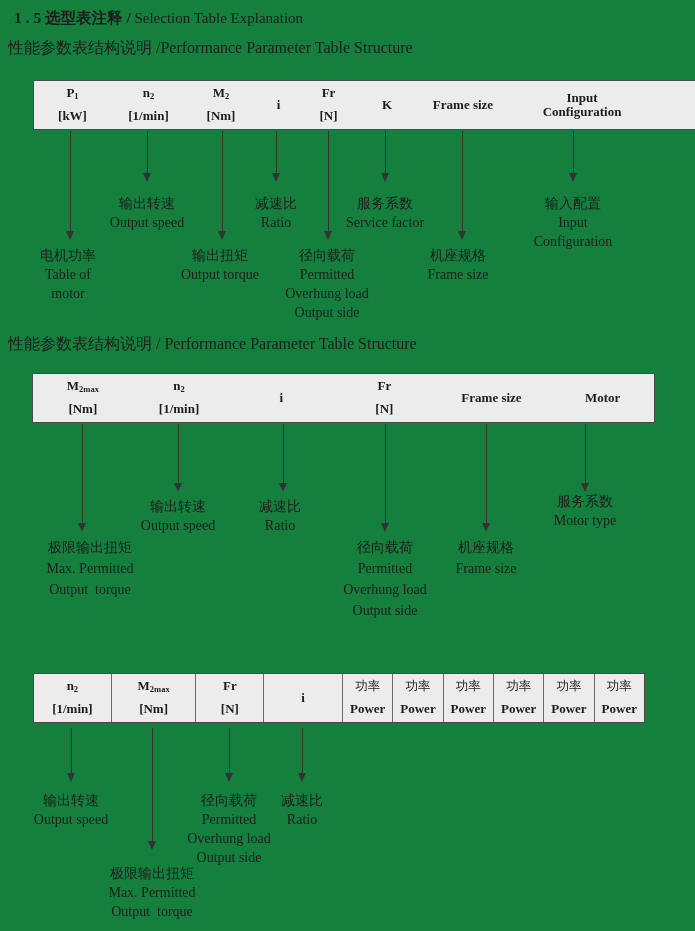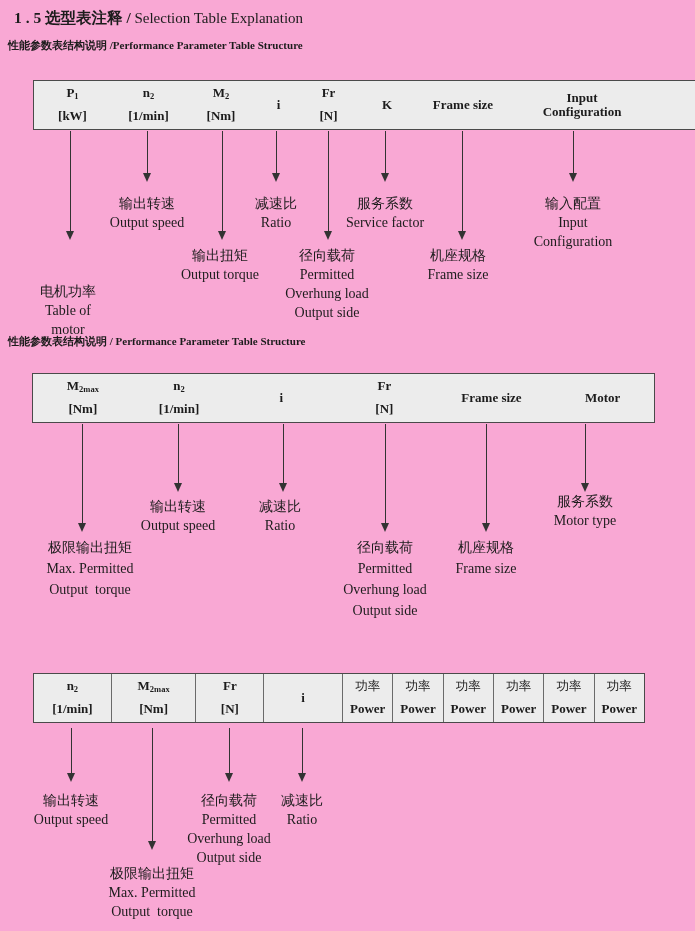--- a/index.html
+++ b/index.html
@@ -1,20 +1,20 @@
 <!DOCTYPE html>
 <html><head>
 <meta charset="utf-8">
 <style>
   html,body{margin:0;padding:0;background:#fff;}
-  #page{position:relative;width:695px;height:931px;background:#f9a8d4;overflow:hidden;
+  #page{position:relative;width:695px;height:931px;background:#15803d;overflow:hidden;
         font-family:"Liberation Serif","DejaVu Serif",serif;color:#1c1c1c;}
   .title{position:absolute;left:14px;top:8px;font-size:15px;white-space:pre;}
   .title .lead{font-weight:bold;font-size:15.5px;}
-  .sec-heading{position:absolute;left:8px;font-size:11px;font-weight:bold;white-space:pre;text-align:right;}
+  .sec-heading{position:absolute;left:8px;font-size:16px;font-weight:normal;white-space:pre;text-align:right;}
   .tbl{position:absolute;height:50px;background:#ececec;border:1px solid #4a4a4a;
        display:flex;box-sizing:border-box;}
   .cell{display:flex;flex-direction:column;align-items:center;justify-content:space-between;
         box-sizing:border-box;padding:5px 0 6px 0;font-size:13px;font-weight:bold;line-height:14px;}
   .cell.mid{justify-content:center;}
   .cell sub{font-size:8.5px;font-weight:bold;vertical-align:-2px;letter-spacing:0;}
   .t3 .cell{border-left:1px solid #6a6a6a;}
   .t3 .cell:first-child{border-left:none;}
   .pcell{width:50.5px;}
   .pcell .cn{font-weight:normal;font-size:12.5px;font-family:"DejaVu Sans",sans-serif;}
@@ -89,21 +89,21 @@
   <div class="callout" style="left:385px;top:194px;">
     <div class="cn">服务系数</div>
     <div>Service factor</div>
   </div>
   <div class="callout" style="left:573px;top:194px;">
     <div class="cn">输入配置</div>
     <div>Input</div>
     <div>Configuration</div>
   </div>
 
-  <div class="callout" style="left:68px;top:246px;margin-top:36px;">
+  <div class="callout" style="left:68px;top:246px;">
     <div class="cn">电机功率</div>
     <div>Table of</div>
     <div>motor</div>
   </div>
   <div class="callout" style="left:220px;top:246px;">
     <div class="cn">输出扭矩</div>
     <div>Output torque</div>
   </div>
   <div class="callout" style="left:327px;top:246px;">
     <div class="cn">径向载荷</div>

